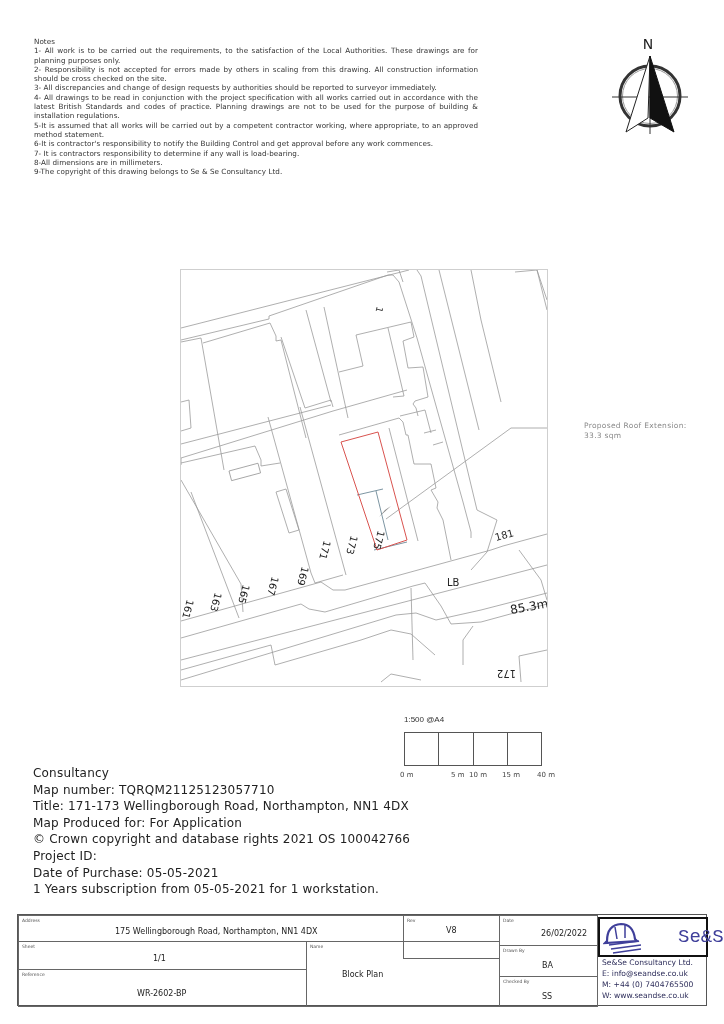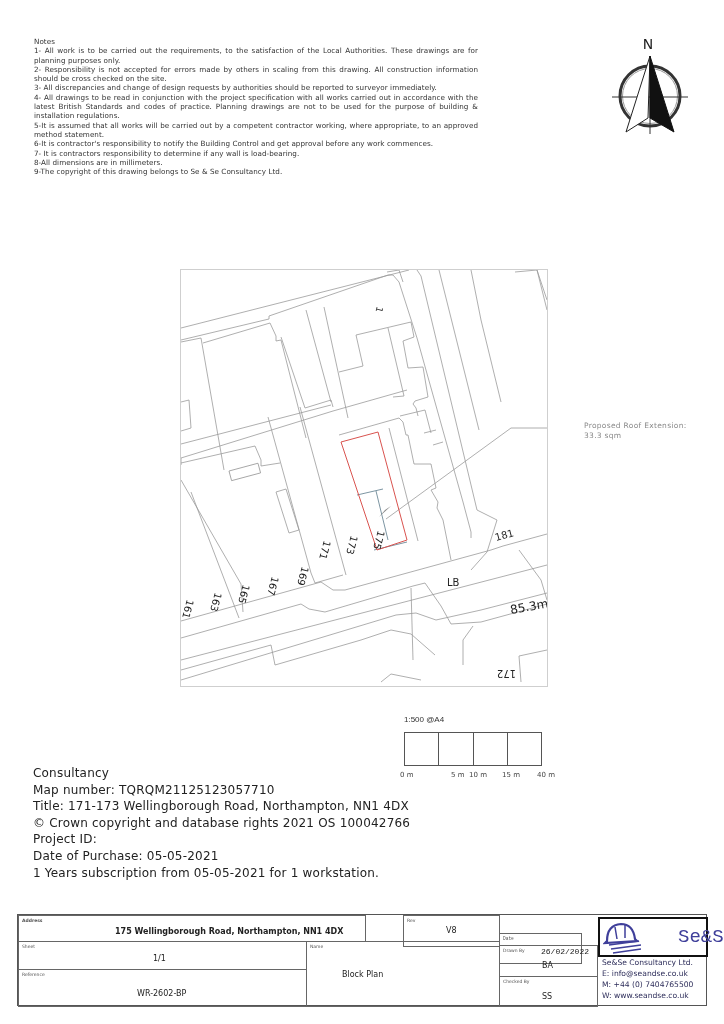--- a/index.html
+++ b/index.html
@@ -161,39 +161,40 @@
     <span style="left:69px">10  m</span>
     <span style="left:102px">15  m</span>
     <span style="left:137px">40  m</span>
   </div>
 </div>
 
 <div class="info">
   <div>Consultancy</div>
   <div>Map number: TQRQM21125123057710</div>
   <div>Title: 171-173 Wellingborough Road, Northampton, NN1 4DX</div>
+  <div>Map Produced for: For Application</div>
   <div>© Crown copyright and database rights 2021 OS 100042766</div>
   <div>Project ID:</div>
   <div>Date of Purchase: 05-05-2021</div>
   <div>1 Years subscription from 05-05-2021 for 1 workstation.</div>
 </div>
 
 <div class="tb">
 
-  <div class="cell" style="left:0;top:0;width:348px;height:27px;font-weight:bold;">
+  <div class="cell" style="left:0;top:0;width:386px;height:27px;">
     <span class="lbl">Address</span>
     <span class="val" style="left:96px;top:11px;">175 Wellingborough Road, Northampton, NN1 4DX</span>
   </div>
 
-  <div class="cell" style="left:385px;top:0;width:97px;height:32px;">
+  <div class="cell" style="left:385px;top:0;width:97px;height:44px;">
     <span class="lbl">Rev</span>
     <span class="val" style="left:42px;top:10px;">V8</span>
   </div>
 
-  <div class="cell" style="left:481px;top:18px;width:83px;height:31px;font-family:Liberation Mono, monospace;">
+  <div class="cell" style="left:481px;top:0;width:99px;height:31px;">
     <span class="lbl">Date</span>
     <span class="val" style="left:41px;top:13px;">26/02/2022</span>
   </div>
 
   <div class="cell" style="left:0;top:26px;width:289px;height:29px;">
     <span class="lbl">Sheet</span>
     <span class="val" style="left:134px;top:12px;">1/1</span>
   </div>
 
   <div class="cell" style="left:288px;top:26px;width:194px;height:66px;">

